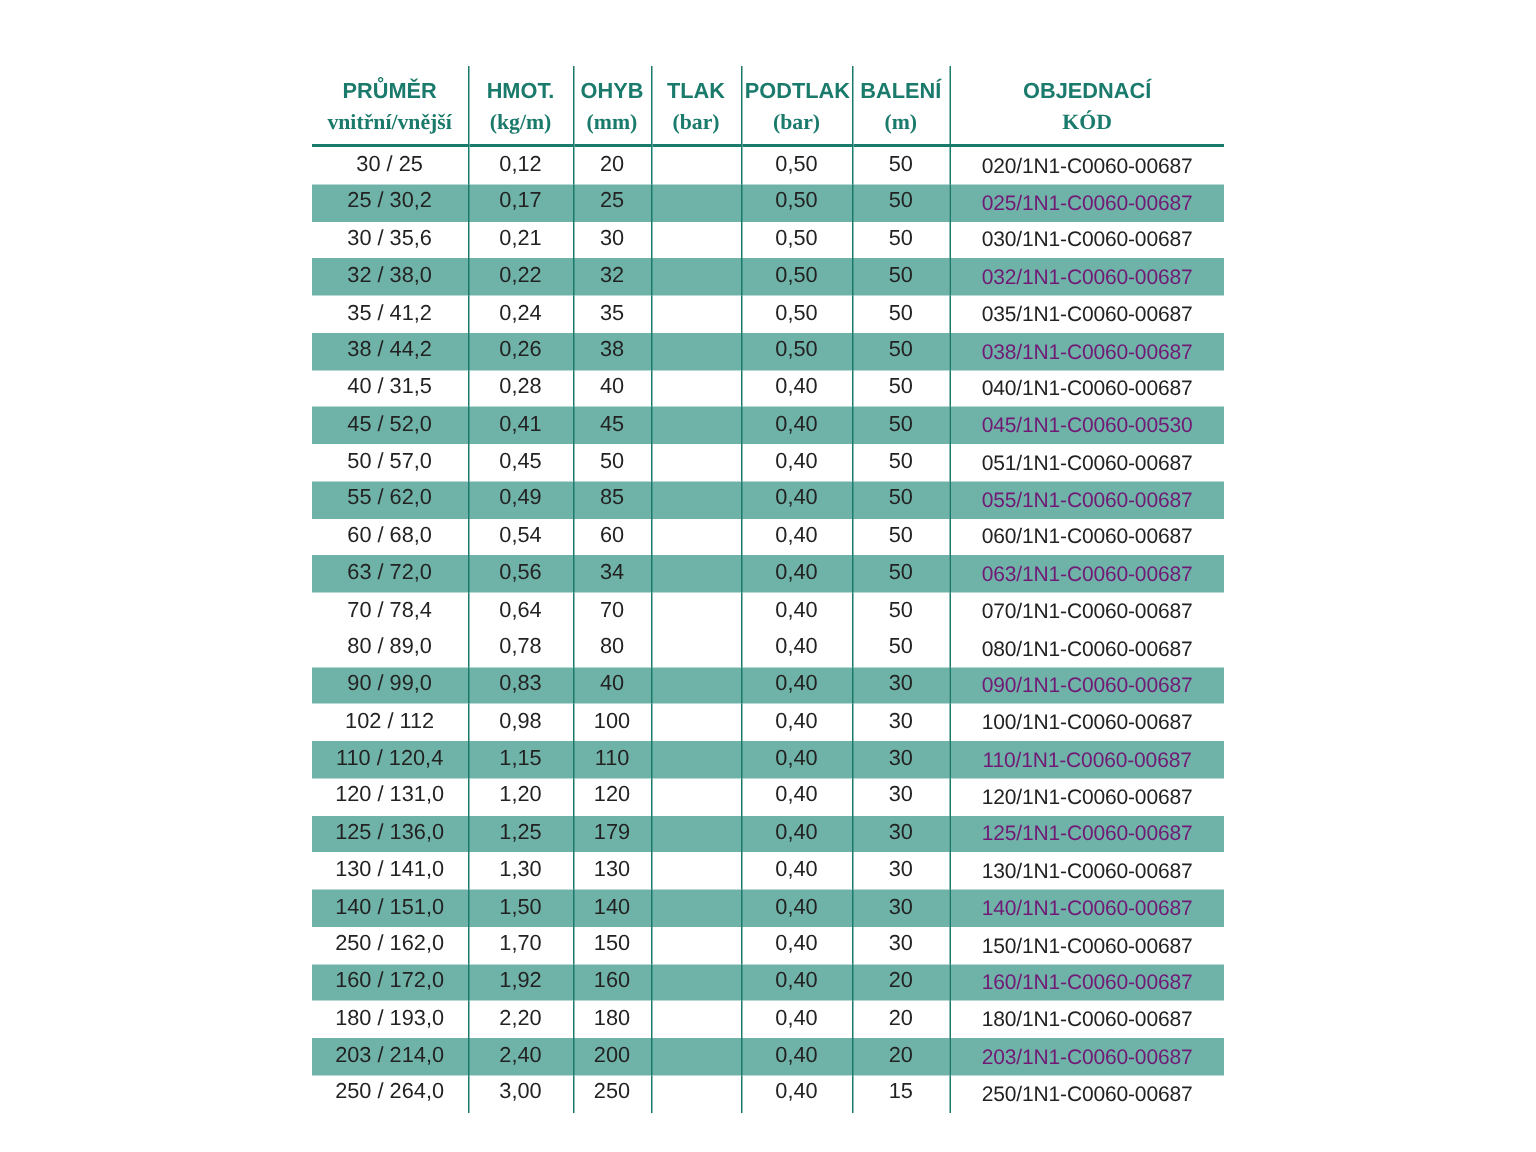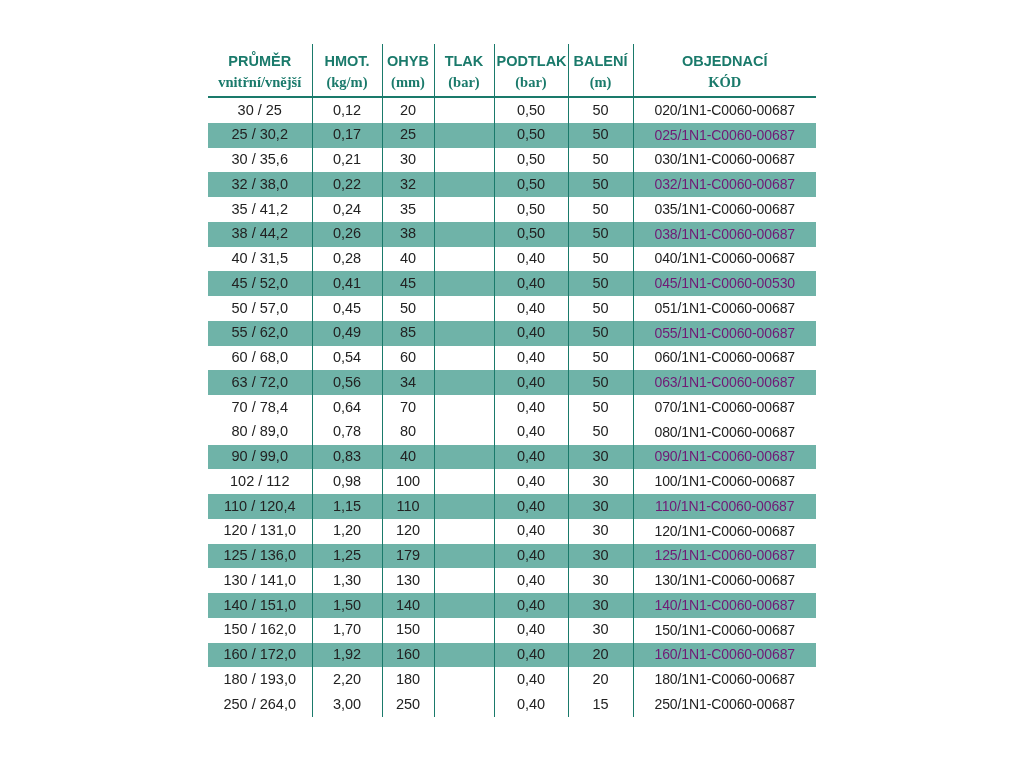--- a/index.html
+++ b/index.html
@@ -305,21 +305,21 @@
         <tr class="alt">
           <td>140 / 151,0</td>
           <td>1,50</td>
           <td>140</td>
           <td class="tlak"></td>
           <td>0,40</td>
           <td>30</td>
           <td class="code">140/1N1-C0060-00687</td>
         </tr>
         <tr>
-          <td>150 / 162,0</td>
+          <td>250 / 162,0</td>
           <td>1,70</td>
           <td>150</td>
           <td class="tlak"></td>
           <td>0,40</td>
           <td>30</td>
           <td class="code">150/1N1-C0060-00687</td>
         </tr>
         <tr class="alt">
           <td>160 / 172,0</td>
           <td>1,92</td>
@@ -331,20 +331,29 @@
         </tr>
         <tr>
           <td>180 / 193,0</td>
           <td>2,20</td>
           <td>180</td>
           <td class="tlak"></td>
           <td>0,40</td>
           <td>20</td>
           <td class="code">180/1N1-C0060-00687</td>
         </tr>
+        <tr class="alt">
+          <td>203 / 214,0</td>
+          <td>2,40</td>
+          <td>200</td>
+          <td class="tlak"></td>
+          <td>0,40</td>
+          <td>20</td>
+          <td class="code">203/1N1-C0060-00687</td>
+        </tr>
         <tr>
           <td>250 / 264,0</td>
           <td>3,00</td>
           <td>250</td>
           <td class="tlak"></td>
           <td>0,40</td>
           <td>15</td>
           <td class="code">250/1N1-C0060-00687</td>
         </tr>
       </tbody>

